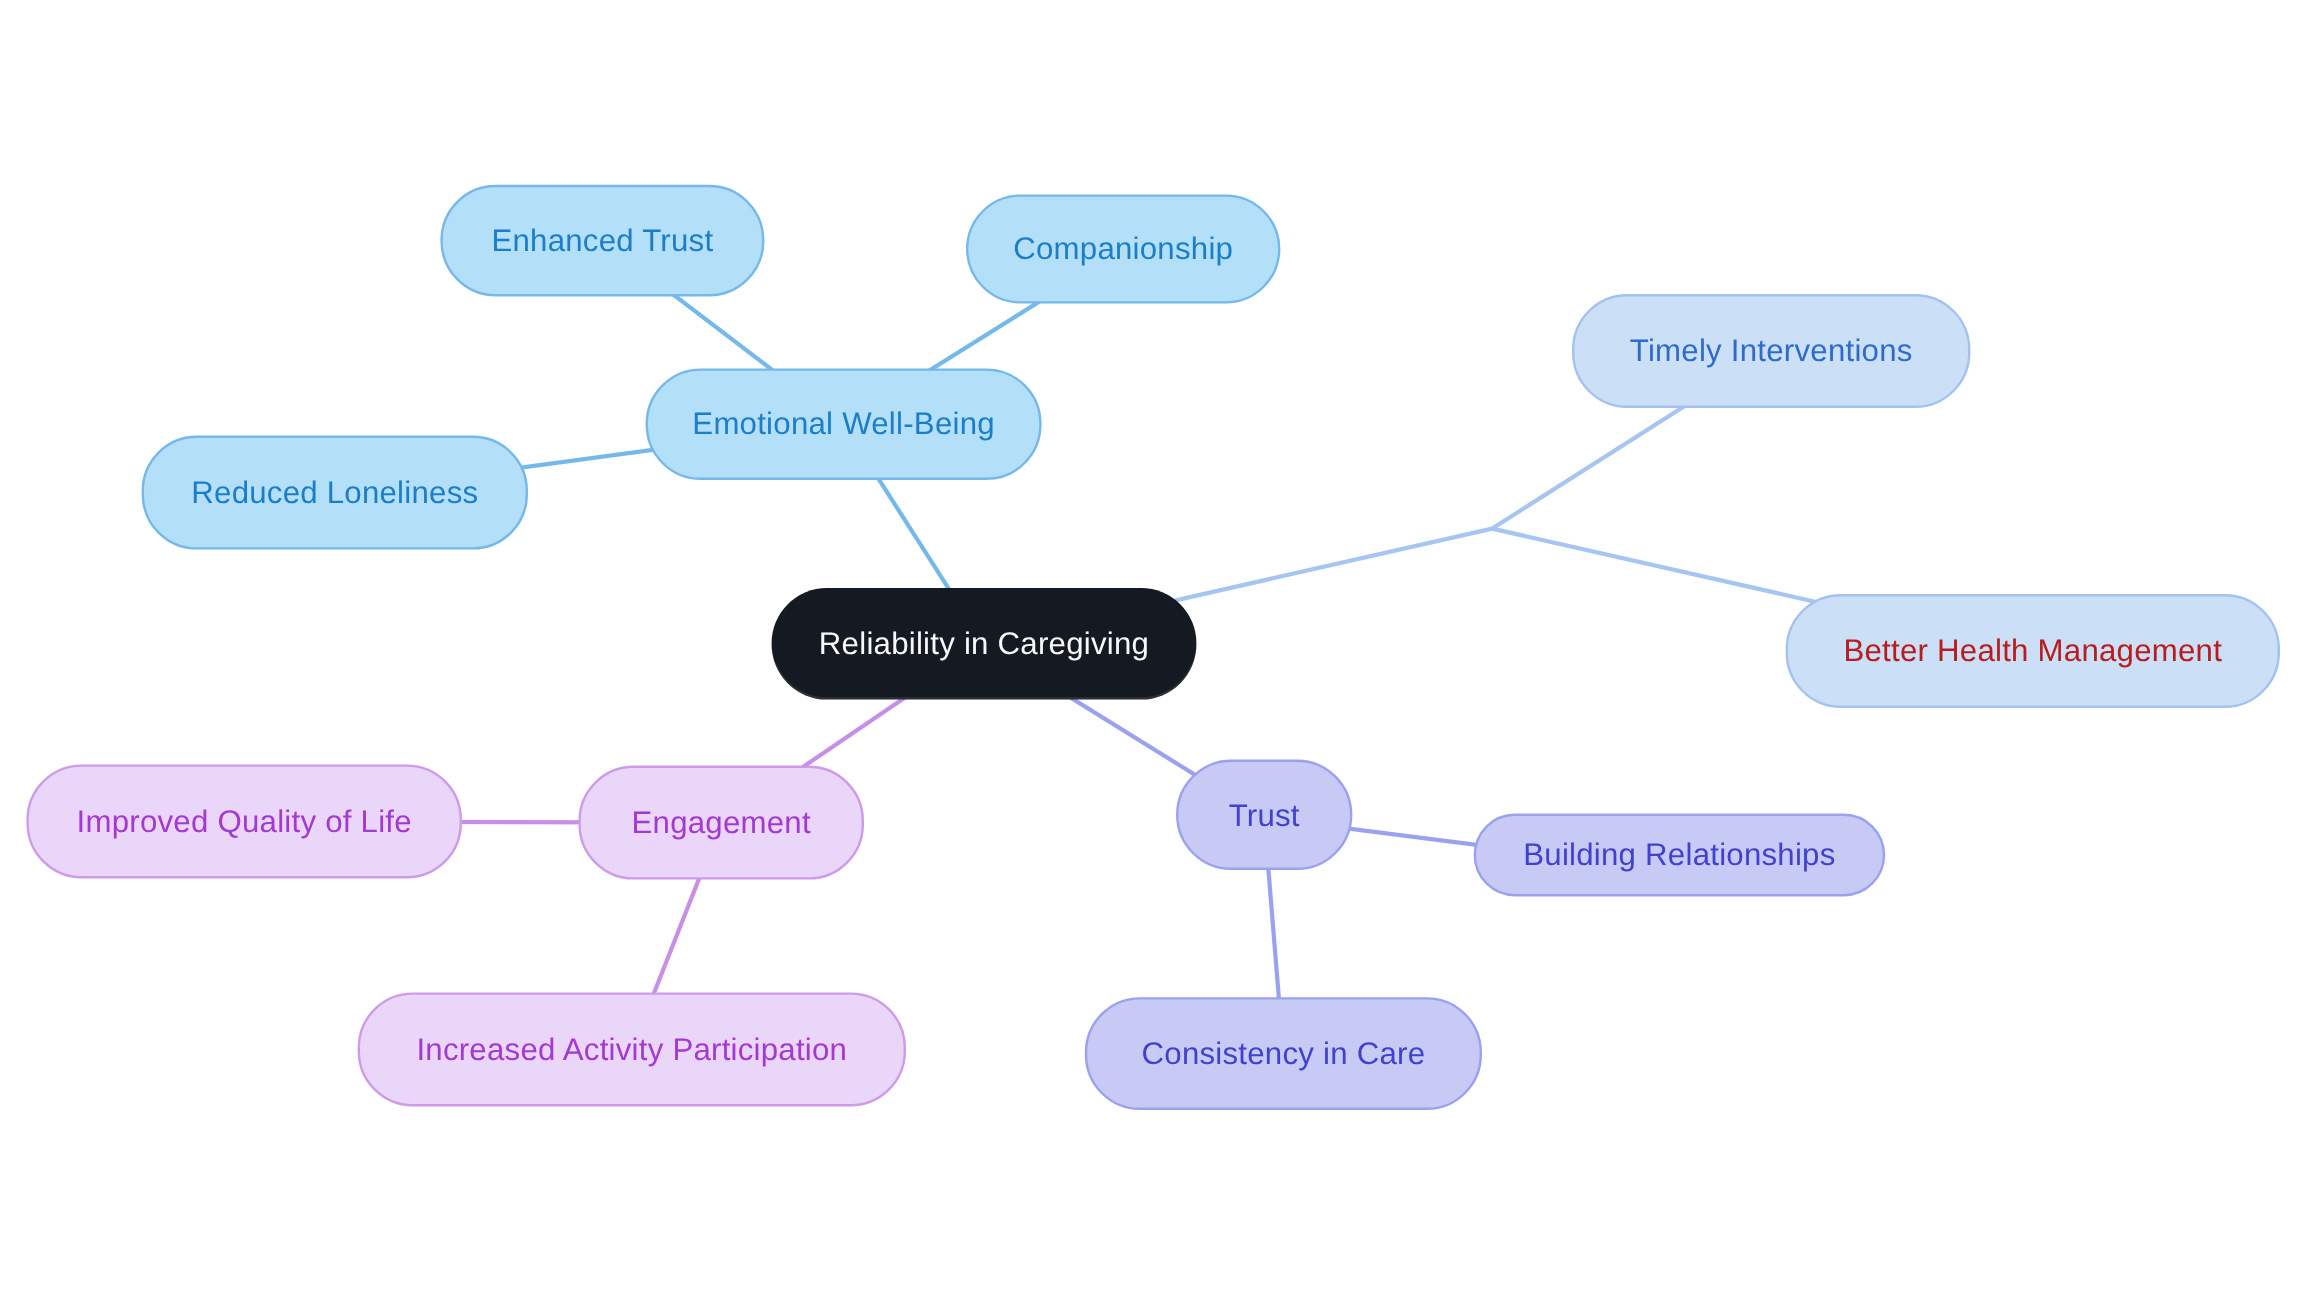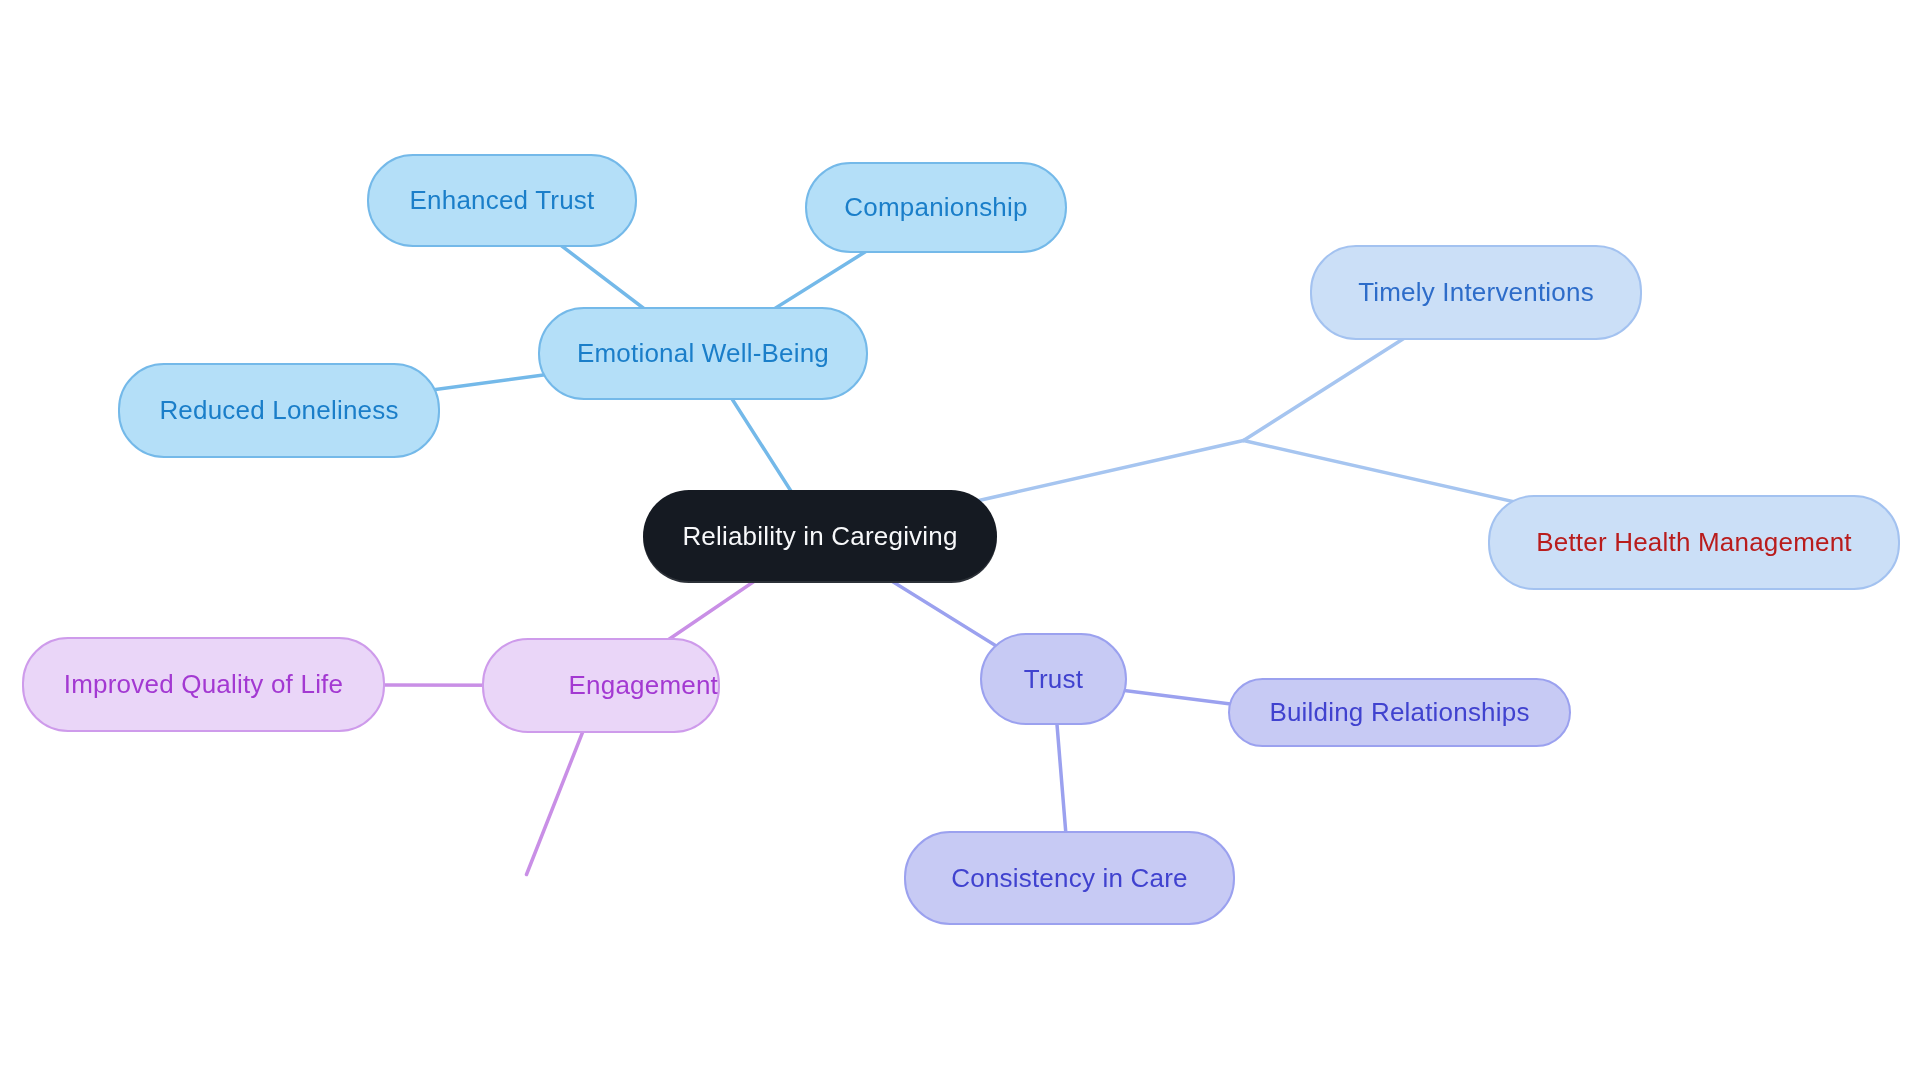--- a/index.html
+++ b/index.html
@@ -92,20 +92,23 @@
       </div>
       <div class="mm-node" style="left: 980px; top: 633px; width: 147px; height: 92px; background: rgb(199, 202, 244); border-color: rgb(155, 161, 239); color: rgb(64, 66, 207);">
         <span class="node-label">Trust</span>
       </div>
       <div class="mm-node" style="left: 1228px; top: 678px; width: 343px; height: 69px; background: rgb(199, 202, 244); border-color: rgb(155, 161, 239); color: rgb(64, 66, 207);">
         <span class="node-label">Building Relationships</span>
       </div>
       <div class="mm-node" style="left: 904px; top: 831px; width: 331px; height: 94px; background: rgb(199, 202, 244); border-color: rgb(155, 161, 239); color: rgb(64, 66, 207);">
         <span class="node-label">Consistency in Care</span>
       </div>
-      <div class="mm-node" style="left: 482px; top: 638px; width: 238px; height: 95px; background: rgb(234, 214, 248); border-color: rgb(206, 155, 235); color: rgb(163, 57, 210); justify-content: flex-end;">
+      <div class="mm-node" style="left: 482px; top: 638px; width: 238px; height: 95px; background: rgb(234, 214, 248); border-color: rgb(206, 155, 235); color: rgb(163, 57, 210);">
         <span class="node-label">Engagement</span>
       </div>
       <div class="mm-node" style="left: 22px; top: 637px; width: 363px; height: 95px; background: rgb(234, 214, 248); border-color: rgb(206, 155, 235); color: rgb(163, 57, 210);">
         <span class="node-label">Improved Quality of Life</span>
       </div>
+      <div class="mm-node" style="left: 298px; top: 827px; width: 457px; height: 95px; background: rgb(234, 214, 248); border-color: rgb(206, 155, 235); color: rgb(163, 57, 210);">
+        <span class="node-label">Increased Activity Participation</span>
+      </div>
     </div>
 </div>
 
 </body></html>

